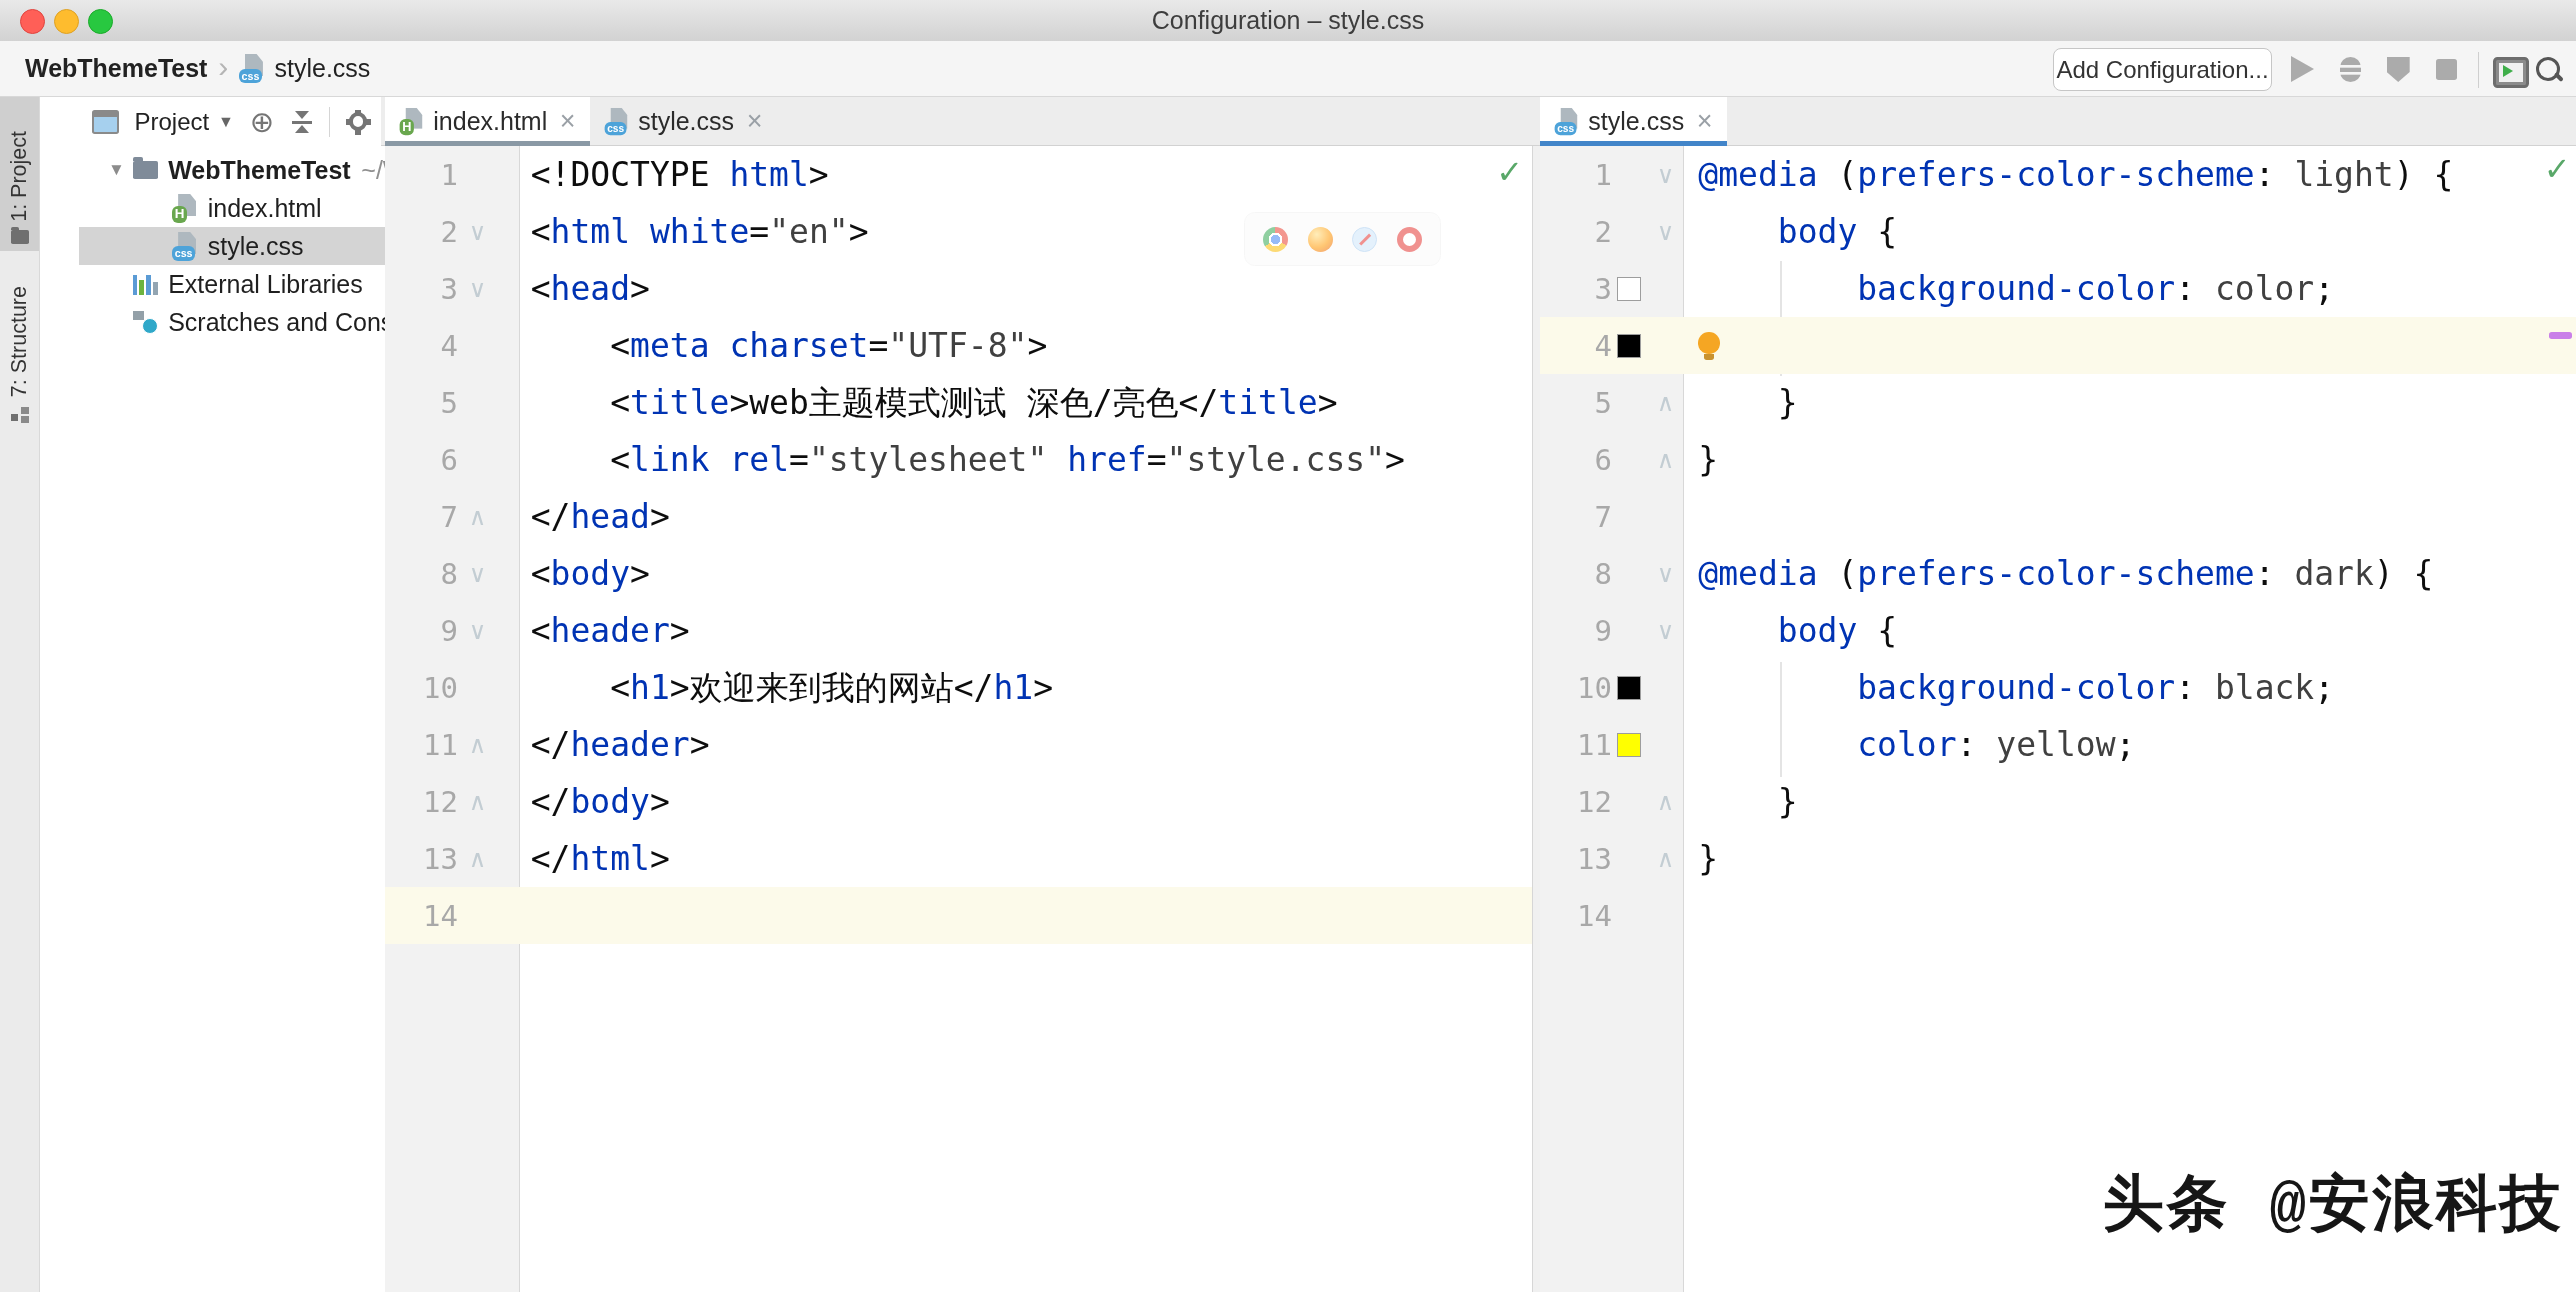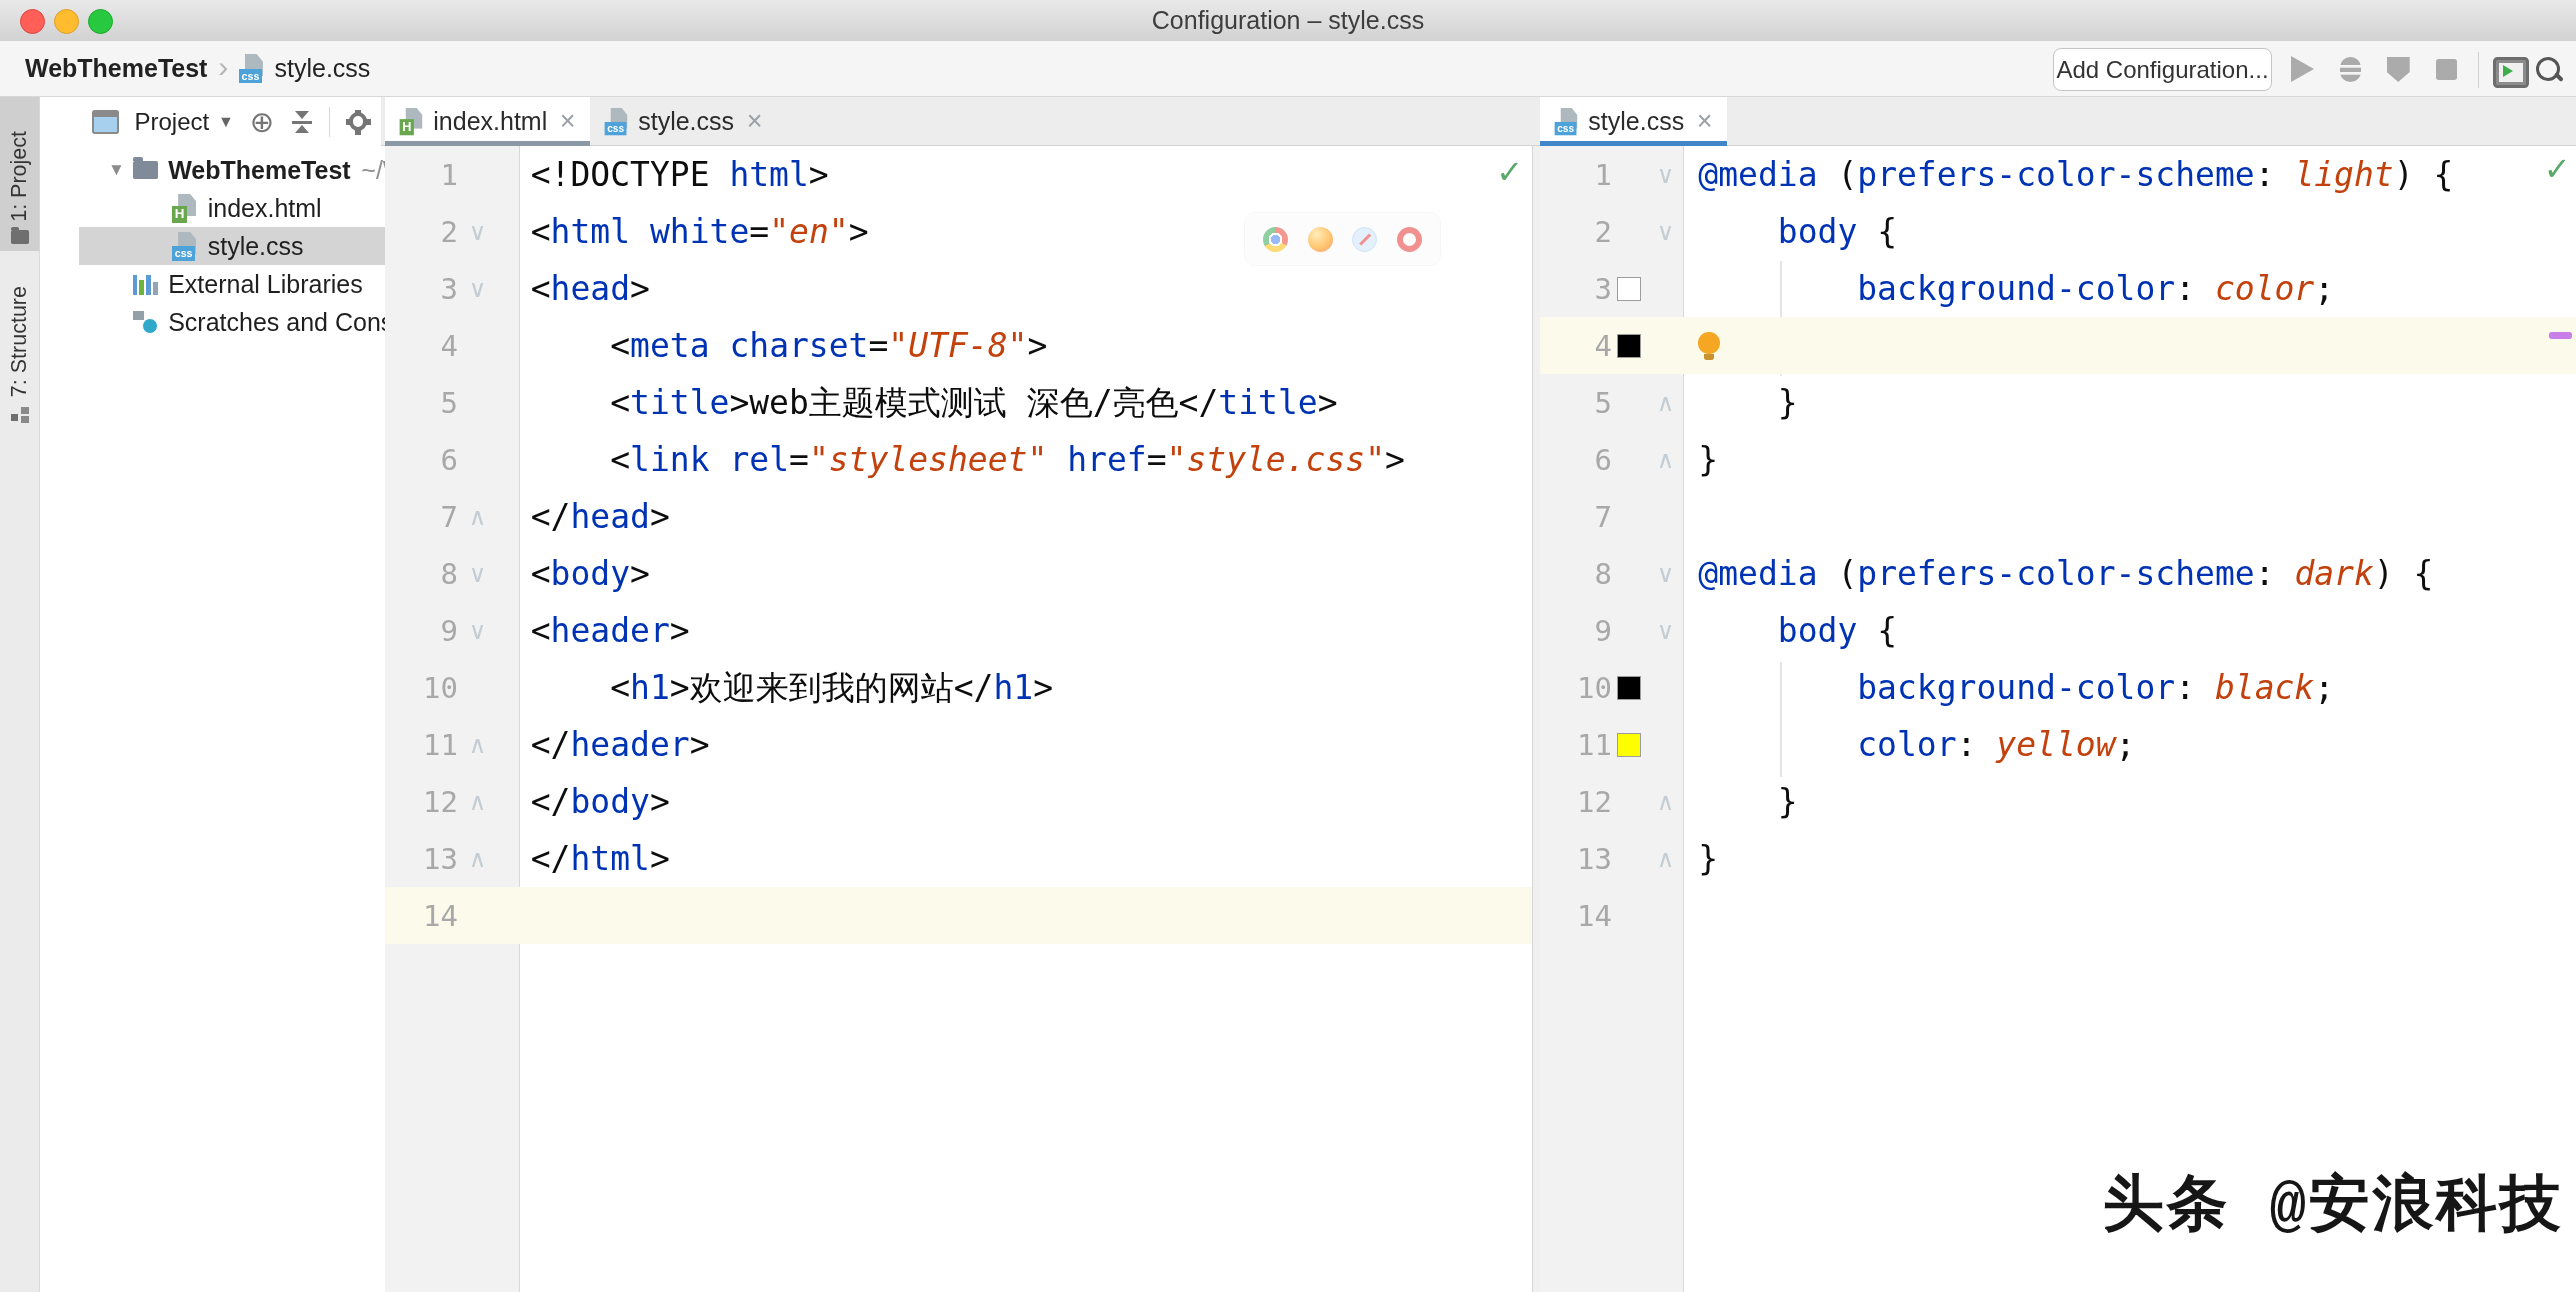--- a/index.html
+++ b/index.html
@@ -88,21 +88,21 @@
   .libs i:nth-child(3){height:19.7px;}
   .libs i:nth-child(4){height:12.5px;background:#93a5b2;}
   .scratch{flex:none;width:25px;height:23px;position:relative;}
   .scratch::before{content:"";position:absolute;left:0;top:0;width:11.6px;height:9.8px;background:#93a0a8;}
   .scratch::after{content:"";position:absolute;right:0;bottom:0;width:16px;height:16px;border-radius:50%;
     background:#2fa8c9;border:1.8px solid #fff;box-sizing:border-box;}
   
   .fi{flex:none;position:relative;width:25px;height:29px;display:inline-block;}
   .fi-page{position:absolute;right:0.9px;top:0;width:18px;height:22.4px;background:#aeb8bf;
     clip-path:polygon(0 0,65% 0,100% 35%,100% 100%,0 100%);}
-  .fi-badge{position:absolute;left:0;bottom:0;color:#fff;font-weight:bold;border-radius:0;
+  .fi-badge{position:absolute;left:0;bottom:0;color:#fff;font-weight:bold;border-radius:6px;
     padding:1.8px 2.7px;line-height:1;}
   .fi-html{background:#69a74e;font-size:13.4px;}
   .fi-css{background:#4da3d9;font-size:10.7px;}
   
   #tabstrip-bg{position:absolute;left:381px;top:97px;right:0;height:48px;background:#ededed;border-bottom:0.9px solid #d2d2d2;box-sizing:content-box;}
   .tabbar{position:absolute;top:97px;height:48px;display:flex;}
   #tabbar-left{left:385px;}
   #tabbar-right{left:1540px;}
   .tab{position:relative;display:flex;align-items:center;gap:9px;padding:0 14.3px;height:48px;font-size:25px;color:#2b2b2b;}
   .tab .fi{transform:scale(.95);}
@@ -126,21 +126,21 @@
   #editor-right .lnum{width:72px;}
   .swcol{flex:none;width:34px;display:flex;align-items:center;justify-content:center;}
   .swatch{width:24px;height:24px;border:0.9px solid #9d9d9d;box-sizing:border-box;}
   .foldcol{flex:none;width:39px;text-align:center;color:#c3cdd3;font-size:24px;line-height:1;}
   .code{flex:1;display:flex;align-items:center;position:relative;z-index:1;}
   #editor-left .code{padding-left:10.7px;}
   #editor-right .code{padding-left:14.3px;}
   .codepre{white-space:pre;font-family:"DejaVu Sans Mono",monospace;font-size:33px;line-height:57px;color:#000;}
   .tok-p{color:#0d0d0d;}
   .tok-t{color:#0033b3;}
-  .tok-v{color:#c2410c;font-style:italic;}
+  .tok-v{color:#404040;}
   .tok-th{color:#0033b3;background:#dedcf6;}
   .line.caret .gcell,.line.caret .code{background:#fcfaea;}
   .bulb{position:absolute;left:14.3px;top:15px;width:21.5px;height:21.5px;border-radius:50%;background:#f5a623;}
   .bulb::after{content:"";position:absolute;left:5.4px;top:21.5px;width:10.7px;height:6.3px;background:#c9922f;border-radius:0 0 2.7px 2.7px;}
   .guide{position:absolute;width:1.8px;background:#e4e4e4;z-index:0;}
   .check{position:absolute;color:#59a869;font-size:32px;font-weight:bold;z-index:3;}
   #check-left{right:9px;top:7.2px;}
   #check-right{right:5.4px;top:3.6px;}
   #caret-mark{position:absolute;right:3.6px;top:186px;width:23px;height:7.2px;background:#c97fe8;border-radius:2.7px;z-index:3;}
   

